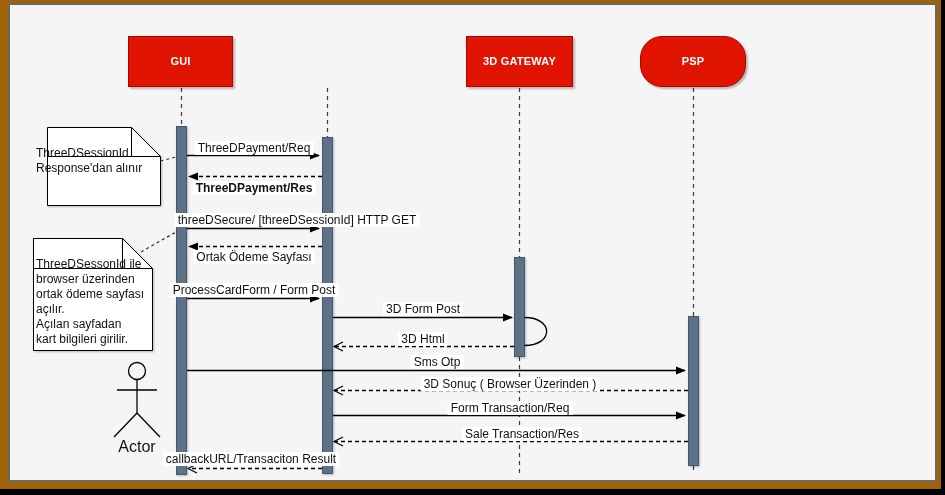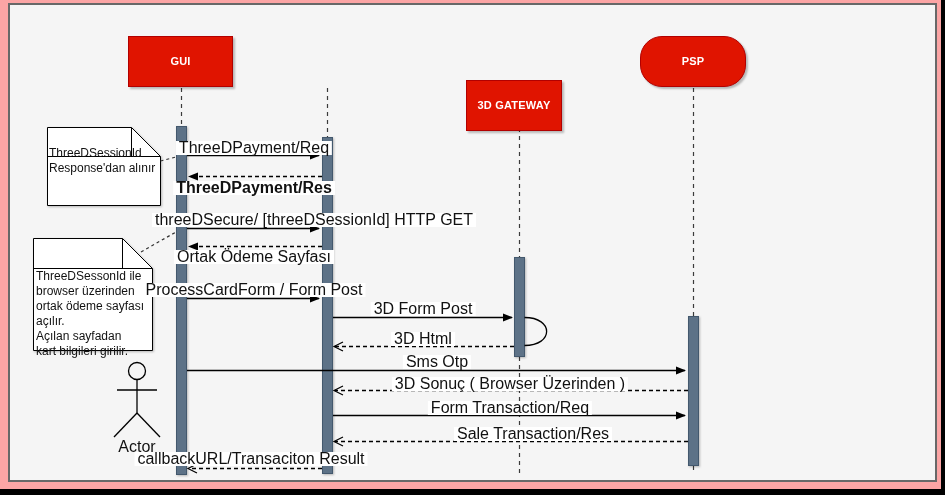--- a/index.html
+++ b/index.html
@@ -1,28 +1,28 @@
 <!DOCTYPE html>
 <html><head>
 <meta charset="utf-8">
 <style>
   html,body{margin:0;padding:0;background:#fff;}
-  .stage{position:relative;width:945px;height:495px;background:#fca5a5;overflow:hidden;
+  .stage{position:relative;width:945px;height:495px;background:#a16207;overflow:hidden;
          font-family:"Liberation Sans",sans-serif;}
   .frame{position:absolute;left:8px;top:3px;width:929px;height:479px;
          border:2px solid #686868;background:#f5f5f5;box-sizing:border-box;}
   .shadow-right{position:absolute;top:0;left:941px;width:4px;height:495px;background:#000;}
   .shadow-bottom{position:absolute;left:0;top:489px;width:945px;height:6px;background:#000;}
   .overlay{position:absolute;left:0;top:0;width:945px;height:495px;}
   .participant{position:absolute;top:36px;height:51px;background:#e01400;border:1px solid #b20000;
          box-sizing:border-box;color:#fff;font-weight:bold;font-size:11px;letter-spacing:.2px;
          display:flex;align-items:center;justify-content:center;text-align:center;
          box-shadow:2px 2px 2px rgba(0,0,0,.25);line-height:13px;padding:2px;}
   .msg-label{position:absolute;transform:translateX(-50%);background:#f5f5f5;
-         background:#ffffff;padding:0 3px;font-size:16px;color:#111;white-space:nowrap;line-height:14px;}
+         background:#ffffff;padding:0 3px;font-size:12px;color:#111;white-space:nowrap;line-height:14px;}
   .note-text{position:absolute;font-size:12px;color:#111;white-space:pre-line;line-height:15px;}
   .actor-label{position:absolute;transform:translateX(-50%);font-size:16px;color:#111;}
 </style>
 </head>
 <body>
 
 <div class="stage">
 
   <div class="frame"></div>
 
@@ -87,43 +87,43 @@
       <line x1="137" y1="379.5" x2="137" y2="413"></line>
       <line x1="117" y1="390" x2="157" y2="390"></line>
       <line x1="137" y1="413" x2="114" y2="437"></line>
       <line x1="137" y1="413" x2="160" y2="437"></line>
     </g>
   </svg>
 
   <div class="participant" style="left:128px;width:105px;">
     <span>GUI</span>
   </div>
-  <div class="participant" style="left:466px;width:96px;margin-top:44px;">
+  <div class="participant" style="left:466px;width:107px;">
     <span>3D GATEWAY</span>
   </div>
   <div class="participant" style="left:640px;width:106px;border-radius:22px;">
     <span>PSP</span>
   </div>
 
   <div class="msg-label" style="left:254px;top:141px;">ThreeDPayment/Req</div>
   <div class="msg-label" style="left:254px;top:181px;font-weight:bold;">ThreeDPayment/Res</div>
-  <div class="msg-label" style="left:297px;top:213px;margin-left:17px;">threeDSecure/ [threeDSessionId] HTTP GET</div>
+  <div class="msg-label" style="left:297px;top:213px;">threeDSecure/ [threeDSessionId] HTTP GET</div>
   <div class="msg-label" style="left:254px;top:250px;">Ortak Ödeme Sayfası</div>
   <div class="msg-label" style="left:254px;top:283px;">ProcessCardForm / Form Post</div>
   <div class="msg-label" style="left:423px;top:302px;">3D Form Post</div>
   <div class="msg-label" style="left:423px;top:332px;">3D Html</div>
   <div class="msg-label" style="left:437px;top:355px;">Sms Otp</div>
   <div class="msg-label" style="left:510px;top:377px;">3D Sonuç ( Browser Üzerinden )</div>
   <div class="msg-label" style="left:510px;top:401px;">Form Transaction/Req</div>
-  <div class="msg-label" style="left:533px;top:427px;">Sale Transaction/Res</div>
+  <div class="msg-label" style="left:522px;top:427px;">Sale Transaction/Res</div>
   <div class="msg-label" style="left:251px;top:452px;">callbackURL/Transaciton Result</div>
 
-  <div class="note-text" style="left:49px;top:146px;width:110px;">ThreeDSessionId
+  <div class="note-text" style="left:36px;top:146px;width:110px;">ThreeDSessionId
 Response'dan alınır</div>
-  <div class="note-text" style="left:36px;top:257px;width:114px;margin-top:12px;">ThreeDSessonId ile
+  <div class="note-text" style="left:36px;top:257px;width:114px;">ThreeDSessonId ile
 browser üzerinden
 ortak ödeme sayfası
 açılır.
 Açılan sayfadan
 kart bilgileri girilir.</div>
 
   <div class="actor-label" style="left:137px;top:438px;">Actor</div>
 
   <div class="shadow-right"></div>
   <div class="shadow-bottom"></div>

